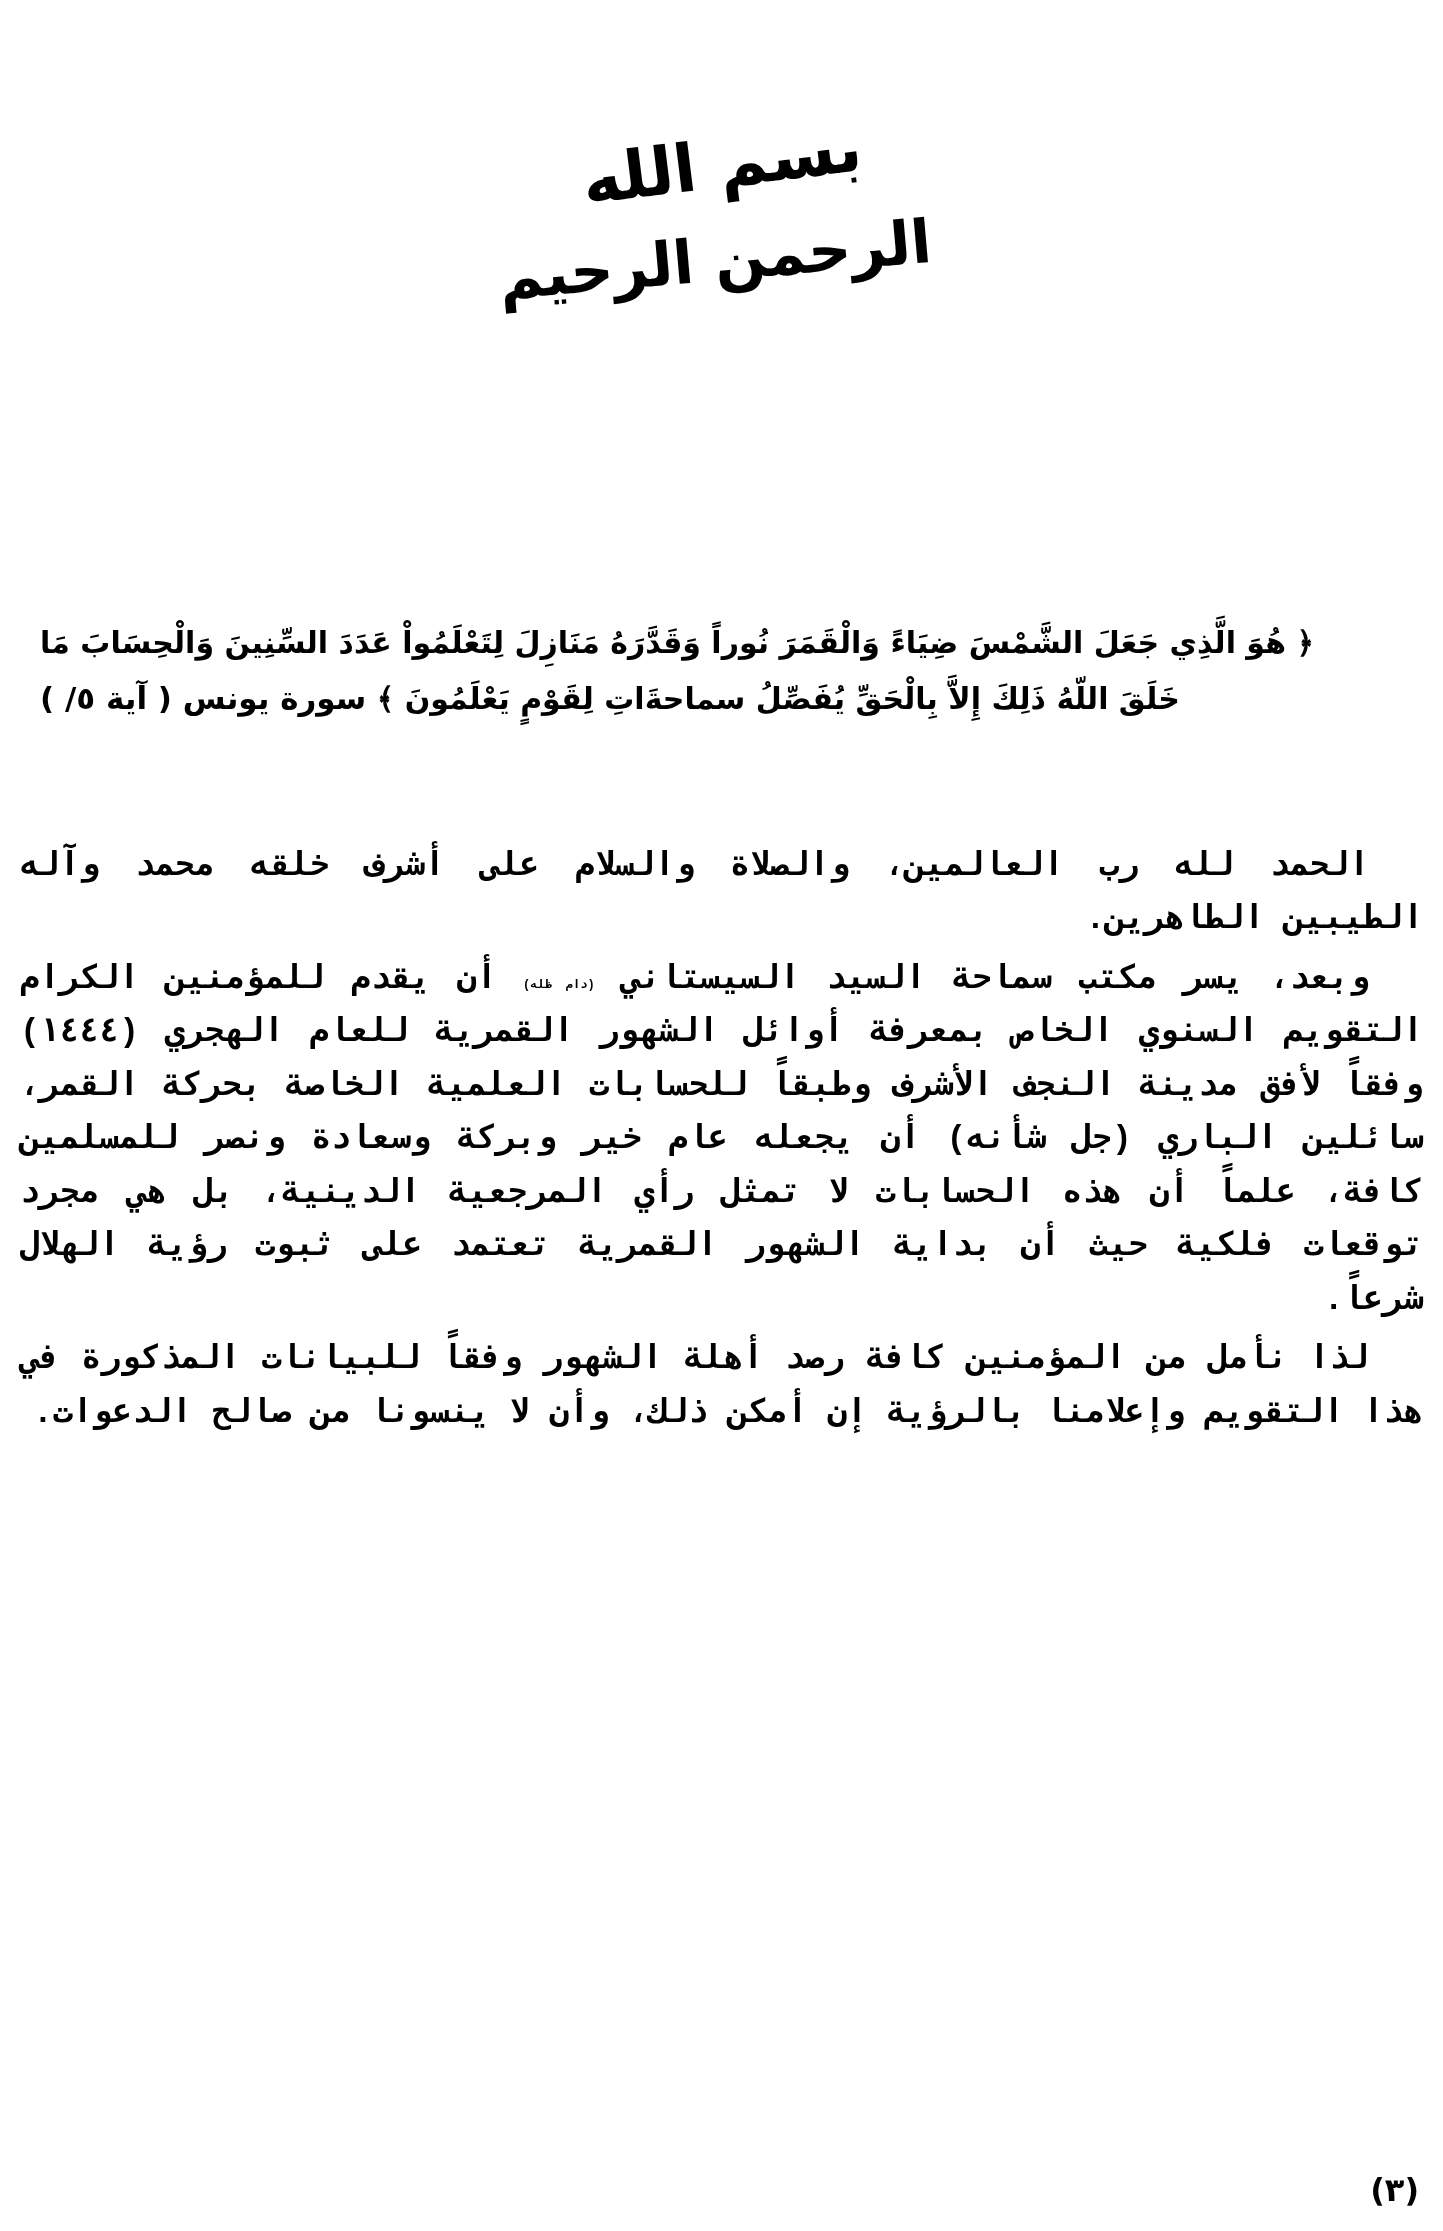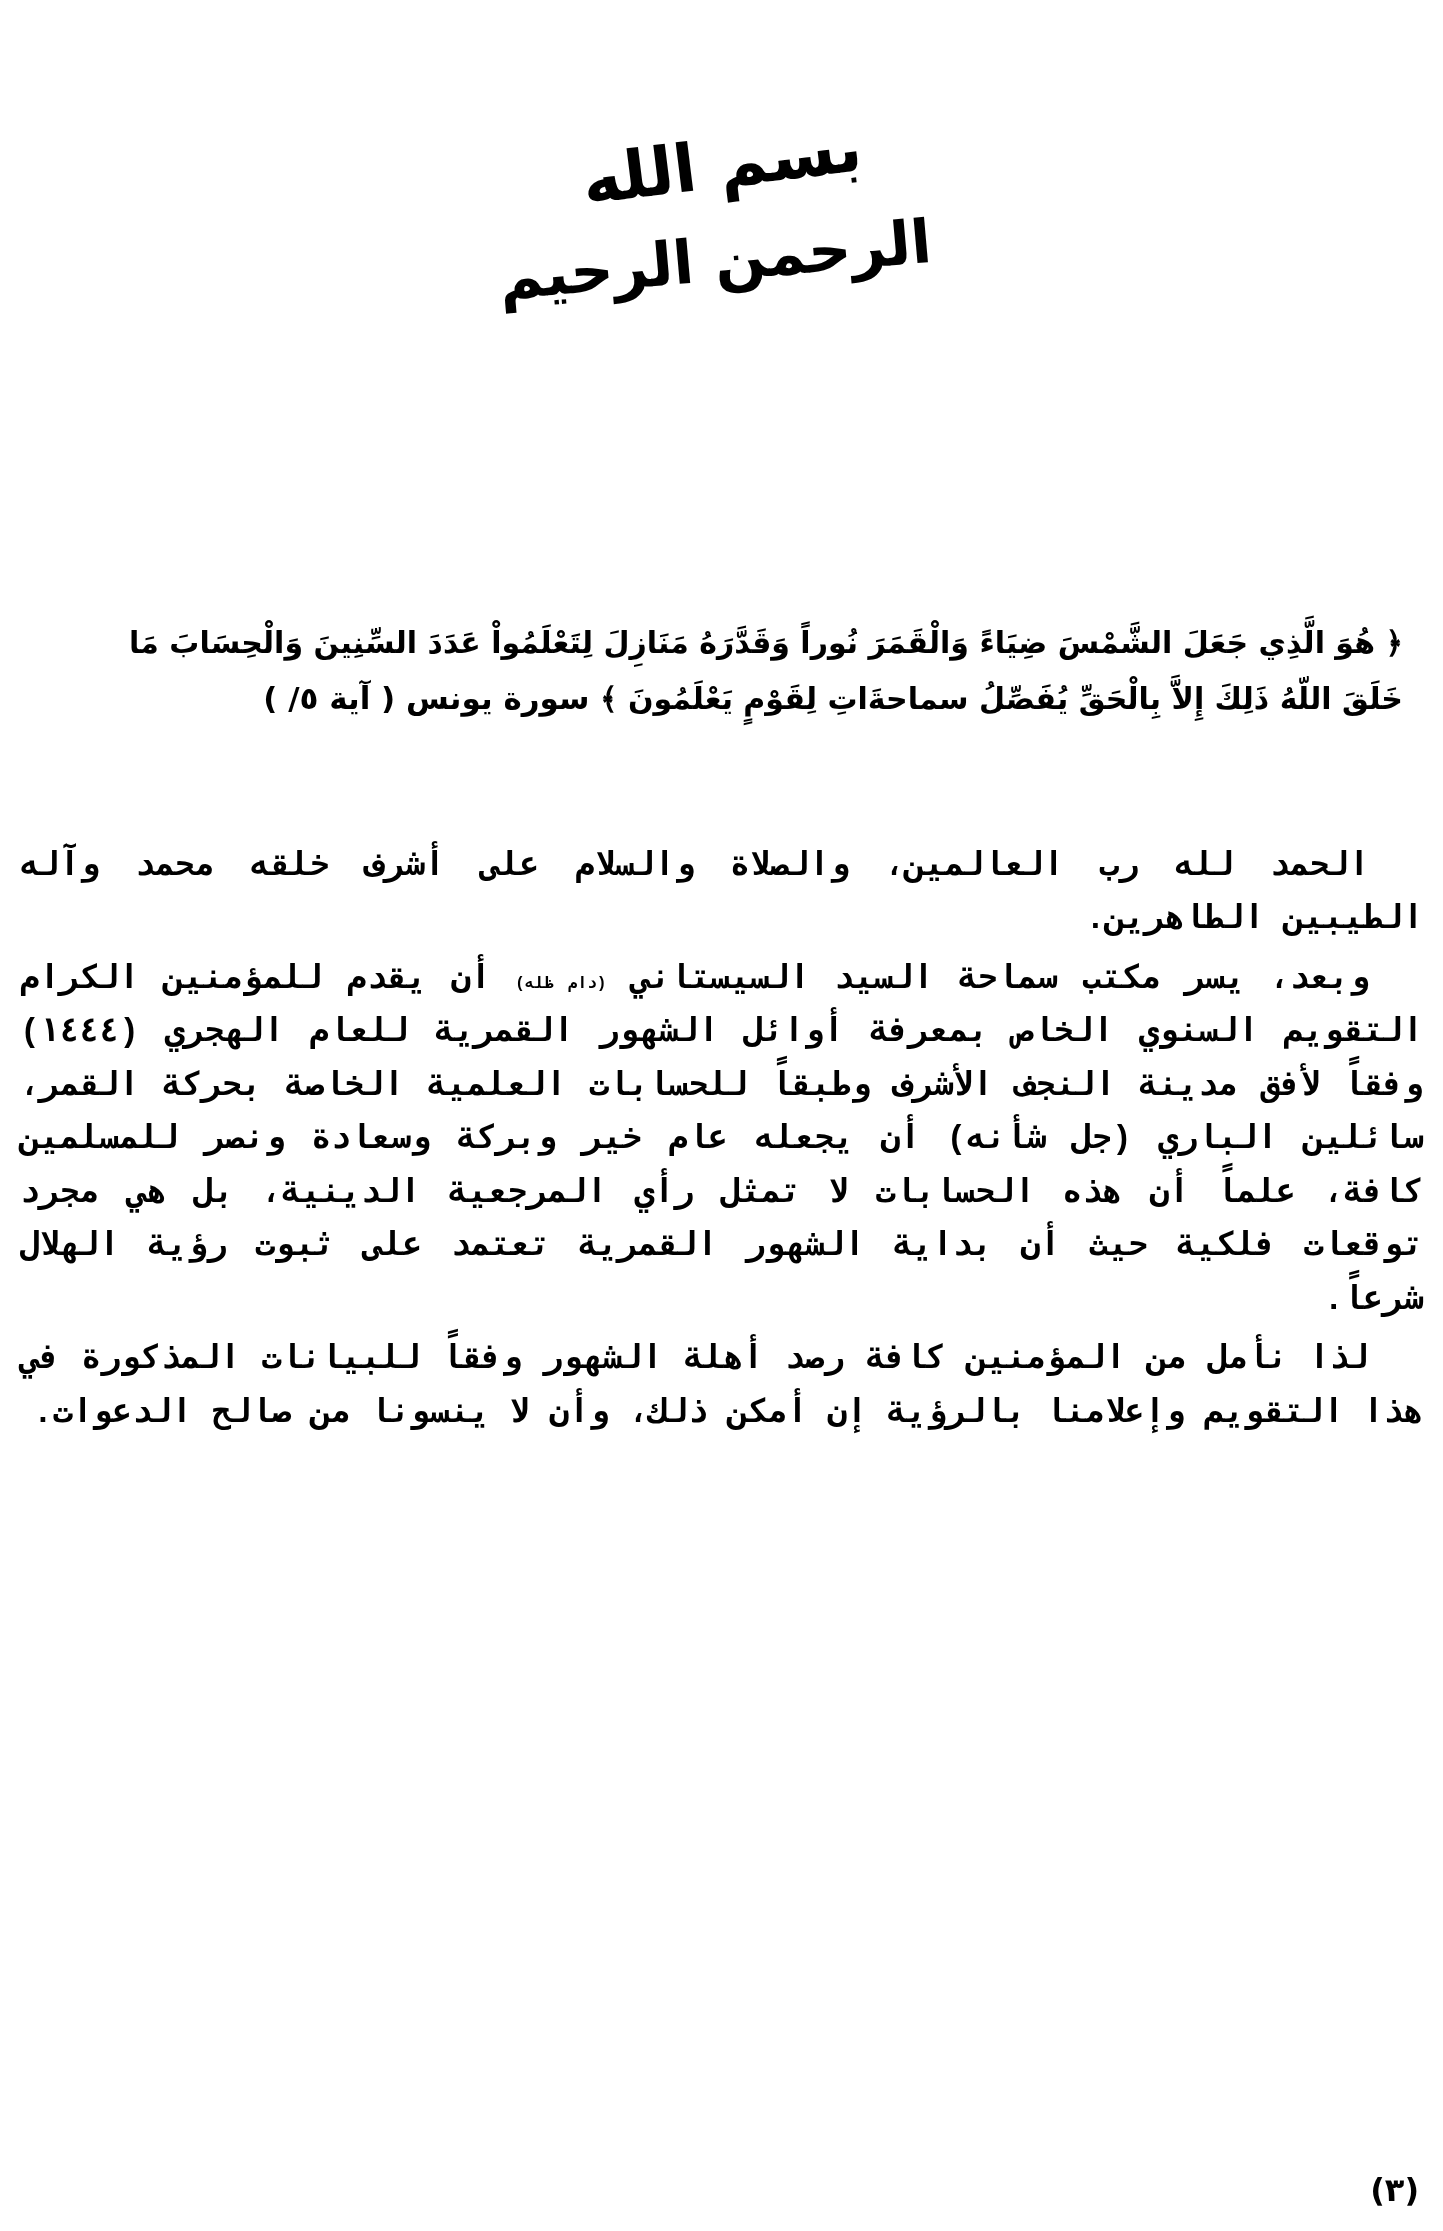--- a/index.html
+++ b/index.html
@@ -66,21 +66,21 @@
     text-align: center;
   }
 
   
   .verse-block {
     position: absolute;
     top: 620px;
     left: 40px;
     right: 40px;
     direction: rtl;
-    text-align: right;
+    text-align: left;
   }
   .verse-line {
     font-family: "DejaVu Sans", sans-serif;
     font-size: 30px;
     font-weight: 700;
     line-height: 1.5;
     letter-spacing: -1px;
     white-space: nowrap;
   }
   .verse-line.second {
@@ -103,21 +103,21 @@
   }
   .para {
     font-family: Liberation Mono, monospace;
     font-size: 33px;
     font-weight: 700;
     line-height: 1.62;
     margin: 0 0 6px 0;
     text-indent: 54px;
   }
   .para .tiny {
-    font-size: 16px;
+    font-size: 12px;
     font-weight: 700;
   }
 
   
   .page-number {
     position: absolute;
     bottom: 22px;
     right: 24px;
     font-family: "DejaVu Sans", sans-serif;
     font-size: 32px;

